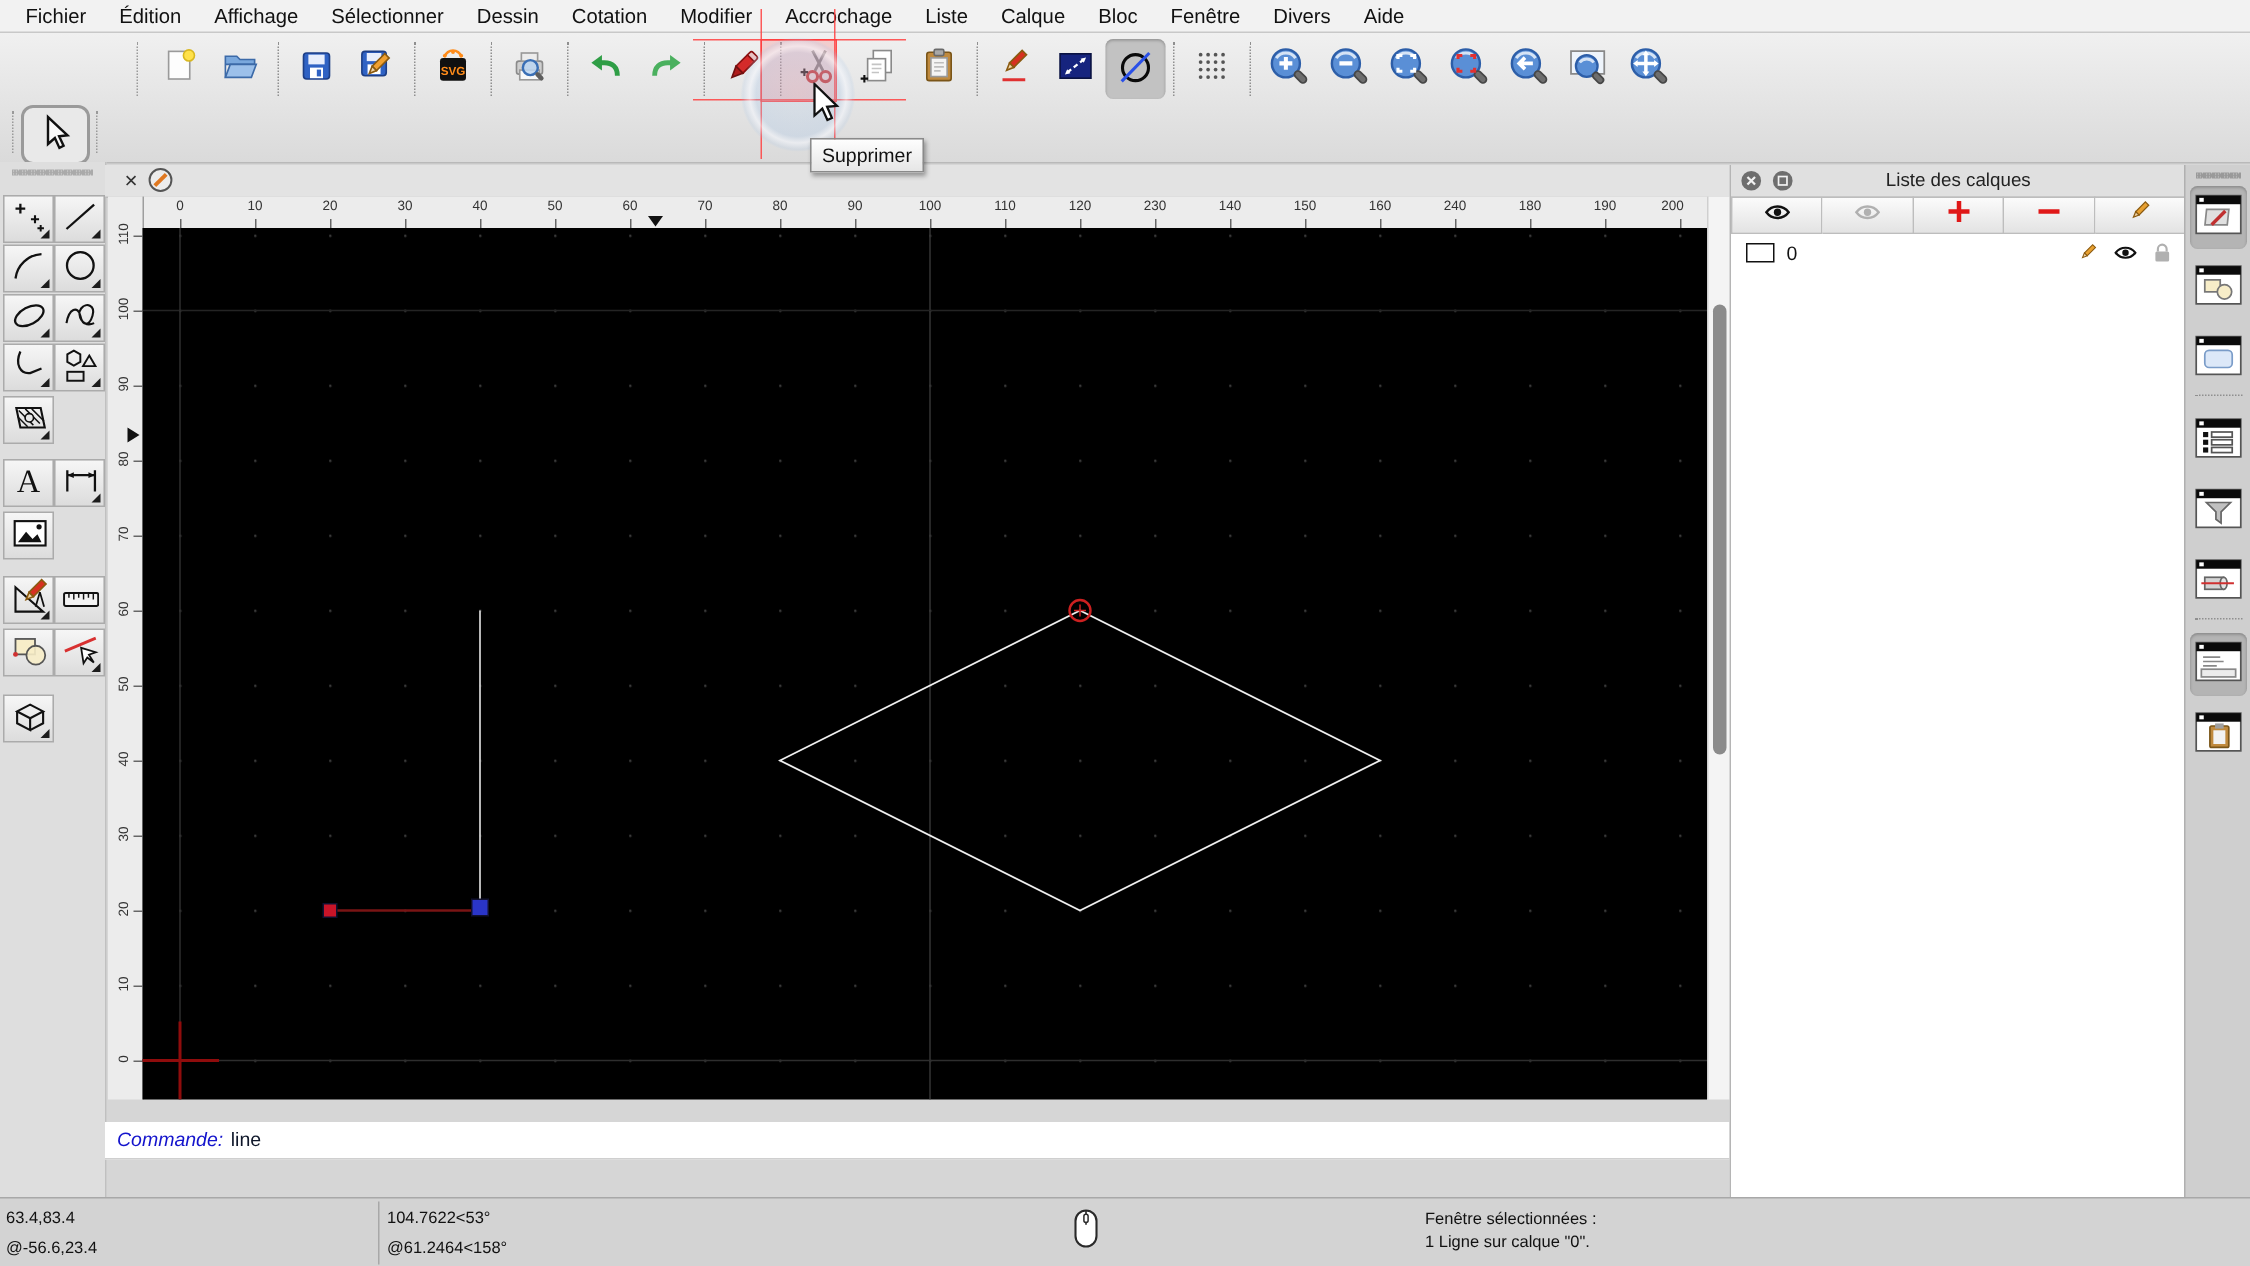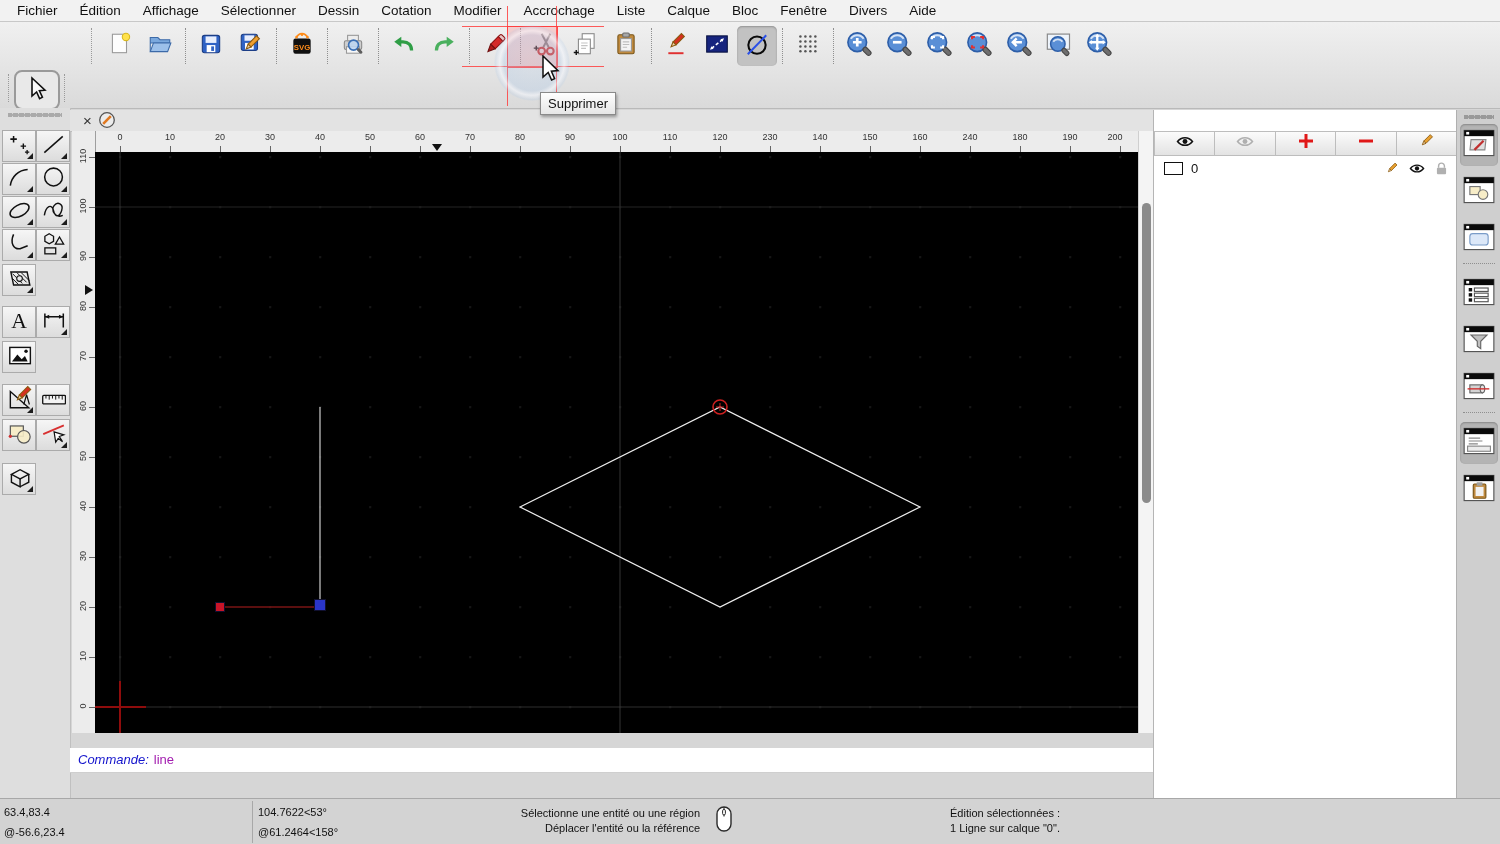--- a/index.html
+++ b/index.html
@@ -59,21 +59,21 @@
   #vscroll{left:1138px;top:131px;width:15px;height:602px;background:#f4f4f4;border-left:1px solid #cfcfcf;}
   #vscroll-thumb{position:absolute;left:3px;top:72px;width:9px;height:300px;background:#8b8b8b;border-radius:5px;}
   #bottomstrip{left:70px;top:733px;width:1083px;height:15px;background:#ececec;border-top:1px solid #cfcfcf;}
   #hscroll{position:absolute;left:25px;top:0;width:990px;height:15px;background:#f6f6f6;}
   #hscroll-thumb{position:absolute;left:190px;top:3px;width:680px;height:9px;background:#8b8b8b;border-radius:5px;}
   #grid-status{position:absolute;right:4px;top:0;font-size:12.5px;color:#111;line-height:15px;}
   
   #cmd-history{left:70px;top:748px;width:1083px;height:24px;background:#fff;
                border-bottom:1px solid #cfcfcf;font-size:13px;line-height:24px;}
   #cmd-history .lbl{color:#1414cc;font-style:italic;margin-left:8px;}
-  #cmd-history .val{color:#a21caf;margin-left:5px;}
+  #cmd-history .val{color:#0f172a;margin-left:5px;}
   #cmd-row{left:70px;top:772px;width:1083px;height:26px;background:#f4f4f4;font-size:13px;}
   #cmd-label{position:absolute;left:8px;top:5px;}
   #cmd-input{position:absolute;left:84px;top:2px;width:1040px;height:20px;background:#fff;
              border:1px solid #d0d0d0;font-size:13px;font-family:"Liberation Sans",sans-serif;}
   #cmd-expand{position:absolute;right:8px;top:5px;}
   
   #rpanel{left:1153px;top:110px;width:303px;height:688px;background:#fff;border-left:1px solid #b5b5b5;}
   #rpanel-header{position:absolute;left:0;top:0;width:303px;height:21px;background:#e0e0e0;
                  border-bottom:1px solid #c2c2c2;font-size:12.5px;}
   #rpanel-title{position:absolute;left:0;right:0;top:3px;text-align:center;color:#222;}
@@ -569,20 +569,33 @@
 
   <div id="vscroll" class="abs">
     <div id="vscroll-thumb"></div>
   </div>
 
   <div id="cmd-history" class="abs">
     <span class="lbl">Commande:</span><span class="val">line</span>
   </div>
 
   <div id="rpanel" class="abs">
+    <div id="rpanel-header">
+      <span style="position:absolute;left:6px;top:3px;display:flex;gap:6px;">
+        <span id="rp-close"><svg width="15" height="15" viewBox="0 0 16 16">
+              <circle cx="8" cy="8" r="7" fill="#6e6e6e"></circle>
+              <path d="M5.3 5.3l5.4 5.4M10.7 5.3l-5.4 5.4" stroke="#f2f2f2" stroke-width="1.6"></path>
+            </svg></span>
+        <span id="rp-float"><svg width="15" height="15" viewBox="0 0 16 16">
+              <circle cx="8" cy="8" r="7" fill="#6e6e6e"></circle>
+              <rect x="5" y="5" width="6" height="6" fill="none" stroke="#f2f2f2" stroke-width="1.2"></rect>
+            </svg></span>
+      </span>
+      <span id="rpanel-title">Liste des calques</span>
+    </div>
     <div id="layerbar">
         <span class="lbtn">
           <span><svg width="20" height="17" viewBox="0 0 18 16">
               <path d="M2 8c3.6-4.8 10.4-4.8 14 0-3.6 4.8-10.4 4.8-14 0z" fill="none" stroke="#111" stroke-width="1.5"></path>
               <circle cx="9" cy="8" r="2.3" fill="#111"></circle>
             </svg></span>
         </span>
         <span class="lbtn">
           <span><svg width="20" height="17" viewBox="0 0 18 16">
               <path d="M2 8c3.6-4.8 10.4-4.8 14 0-3.6 4.8-10.4 4.8-14 0z" fill="none" stroke="#b0b0b0" stroke-width="1.5"></path>
@@ -717,31 +730,27 @@
           </svg></span>
       </div>
     </div>
 
   <div id="statusbar" class="abs">
     <span class="sb-line" style="left:4px;top:7px">63.4,83.4</span>
     <span class="sb-line" style="left:4px;top:27px">@-56.6,23.4</span>
     <span id="sb-div1"></span>
     <span class="sb-line" style="left:258px;top:7px">104.7622&lt;53°</span>
     <span class="sb-line" style="left:258px;top:27px">@61.2464&lt;158°</span>
-    <span id="sb-hints">
-      <span>Sélectionne une entité ou une région</span><br>
-      <span>Déplacer l'entité ou la référence</span>
-    </span>
     <span class="sb-line" style="left:714px;top:6px" id="sb-mouse"><svg width="20" height="28" viewBox="0 0 20 27">
           <rect x="3" y="1.5" width="14" height="24" rx="7" fill="#fff" stroke="#2a2a2a" stroke-width="1.4"></rect>
           <path d="M10 1.5v9.5" stroke="#2a2a2a" stroke-width="1.1"></path>
           <rect x="8.6" y="4" width="2.8" height="5.4" rx="1.3" fill="#fff" stroke="#2a2a2a" stroke-width="1"></rect>
         </svg></span>
     <span id="sb-sel">
-      <span>Édition sélectionnées :</span><br>
+      <span>Fenêtre sélectionnées :</span><br>
       <span>1 Ligne sur calque "0".</span>
     </span>
   </div>
 
   <div class="redline abs" style="left:507px;top:6px;width:1px;height:100px"></div>
   <div class="redline abs" style="left:556px;top:6px;width:1px;height:100px"></div>
   <div class="redline abs" style="left:462px;top:26px;width:142px;height:1px"></div>
   <div class="redline abs" style="left:462px;top:66px;width:142px;height:1px"></div>
   <div id="red-box" class="abs"></div>
   <div id="halo" class="abs"></div>

